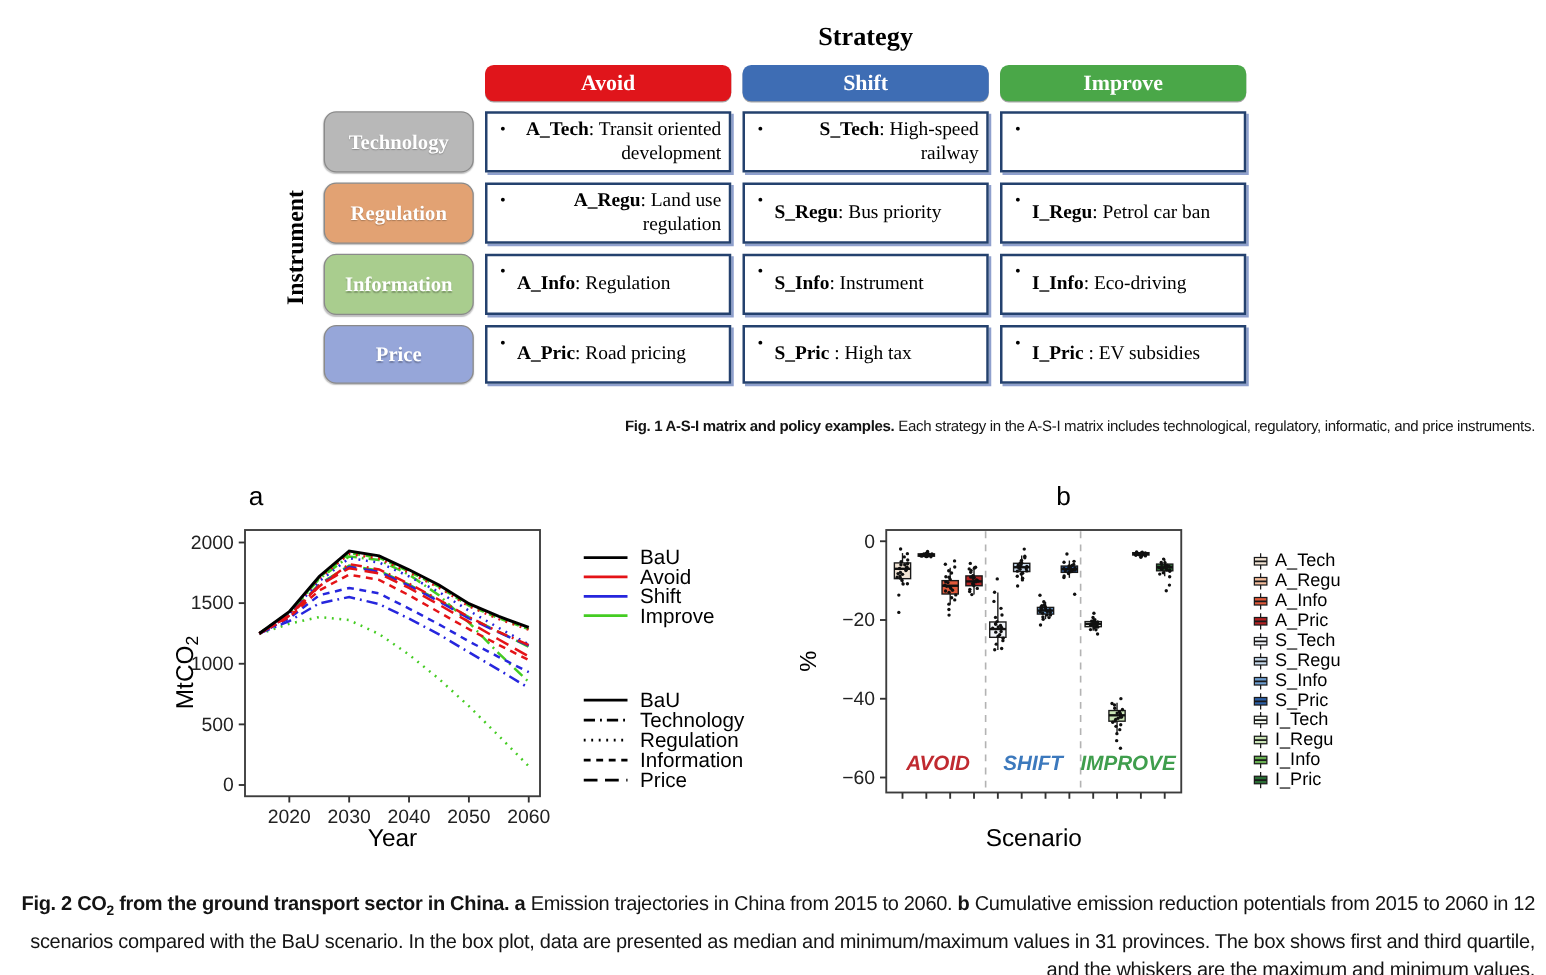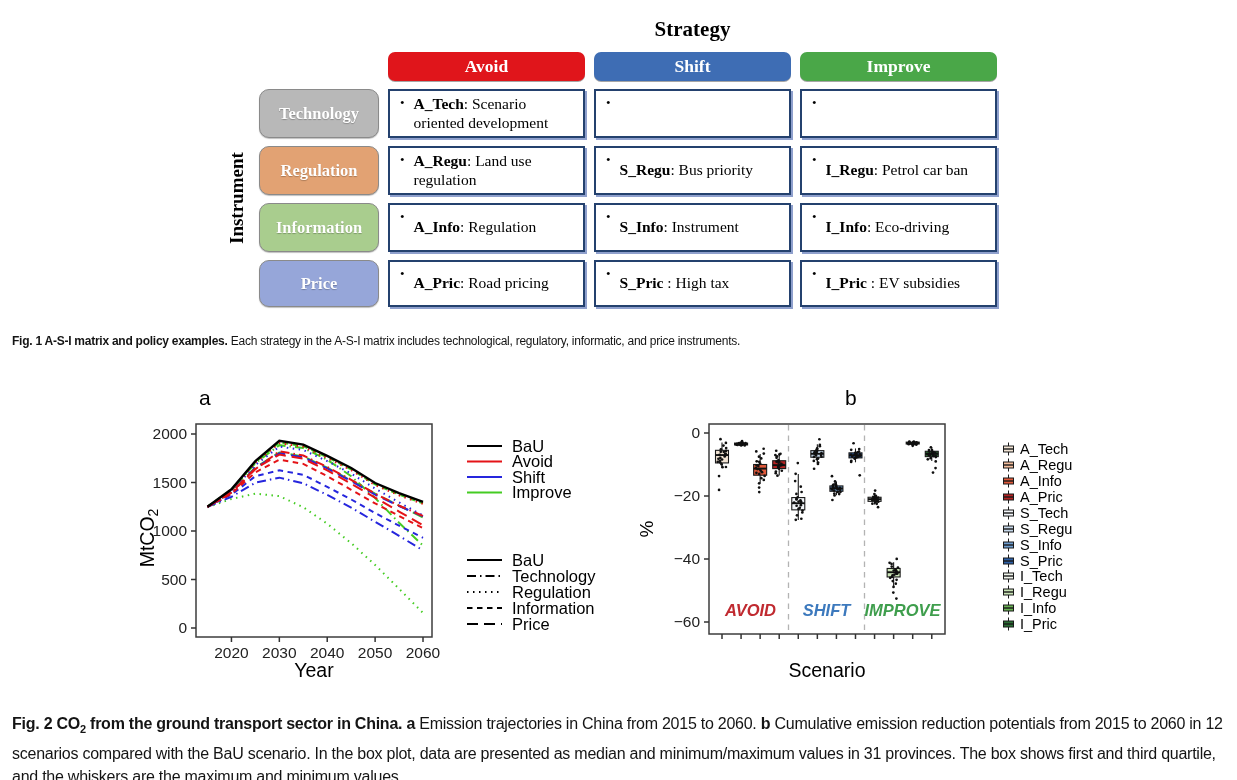--- a/index.html
+++ b/index.html
@@ -1,17 +1,17 @@
 <!DOCTYPE html>
 <html><head>
 <meta charset="utf-8">
 <style>
   html,body{margin:0;padding:0;background:#fff;}
   #page{position:relative;width:1237px;height:780px;background:#fff;overflow:hidden;
-        font-family:"Liberation Sans",sans-serif;color:#111;}
+        font-family:"Liberation Sans",sans-serif;color:#111;text-align:right;}
 
   
   #matrix{position:absolute;left:224px;top:14px;display:grid;
           grid-template-columns:26px 120px 197px 197px 197px;
           grid-template-rows:30px 29px 49px 49px 49px 47px;
           column-gap:9px;row-gap:8px;}
   .m-title{grid-column:3/6;grid-row:1;display:flex;align-items:center;justify-content:center;
            font-family:"Liberation Serif",serif;font-weight:bold;font-size:21px;color:#000;}
   .m-instr{grid-column:1;grid-row:3/7;display:flex;align-items:center;justify-content:center;
            font-family:"Liberation Serif",serif;font-weight:bold;font-size:19px;
@@ -64,24 +64,25 @@
 
     <div class="m-instr">Instrument</div>
 
     <div class="row-head" style="grid-area: 3 / 2; background: rgb(184, 184, 184);">Technology</div>
     <div class="row-head" style="grid-area: 4 / 2; background: rgb(226, 162, 115);">Regulation</div>
     <div class="row-head" style="grid-area: 5 / 2; background: rgb(169, 205, 142);">Information</div>
     <div class="row-head" style="grid-area: 6 / 2; background: rgb(150, 166, 217);">Price</div>
 
     <div class="m-cell" style="grid-column:3;grid-row:3">
         <span class="bullet">•</span>
-        <span><b>A_Tech</b><span>: Scenario oriented development</span></span>
+        <span><b>A_Tech</b><span>: Transit oriented development</span></span>
       </div>
     <div class="m-cell" style="grid-column:4;grid-row:3">
         <span class="bullet">•</span>
+        <span><b>S_Tech</b><span>: High-speed railway</span></span>
       </div>
     <div class="m-cell" style="grid-column:5;grid-row:3">
         <span class="bullet">•</span>
       </div>
 
     <div class="m-cell" style="grid-column:3;grid-row:4">
         <span class="bullet">•</span>
         <span><b>A_Regu</b><span>: Land use regulation</span></span>
       </div>
     <div class="m-cell" style="grid-column:4;grid-row:4">

